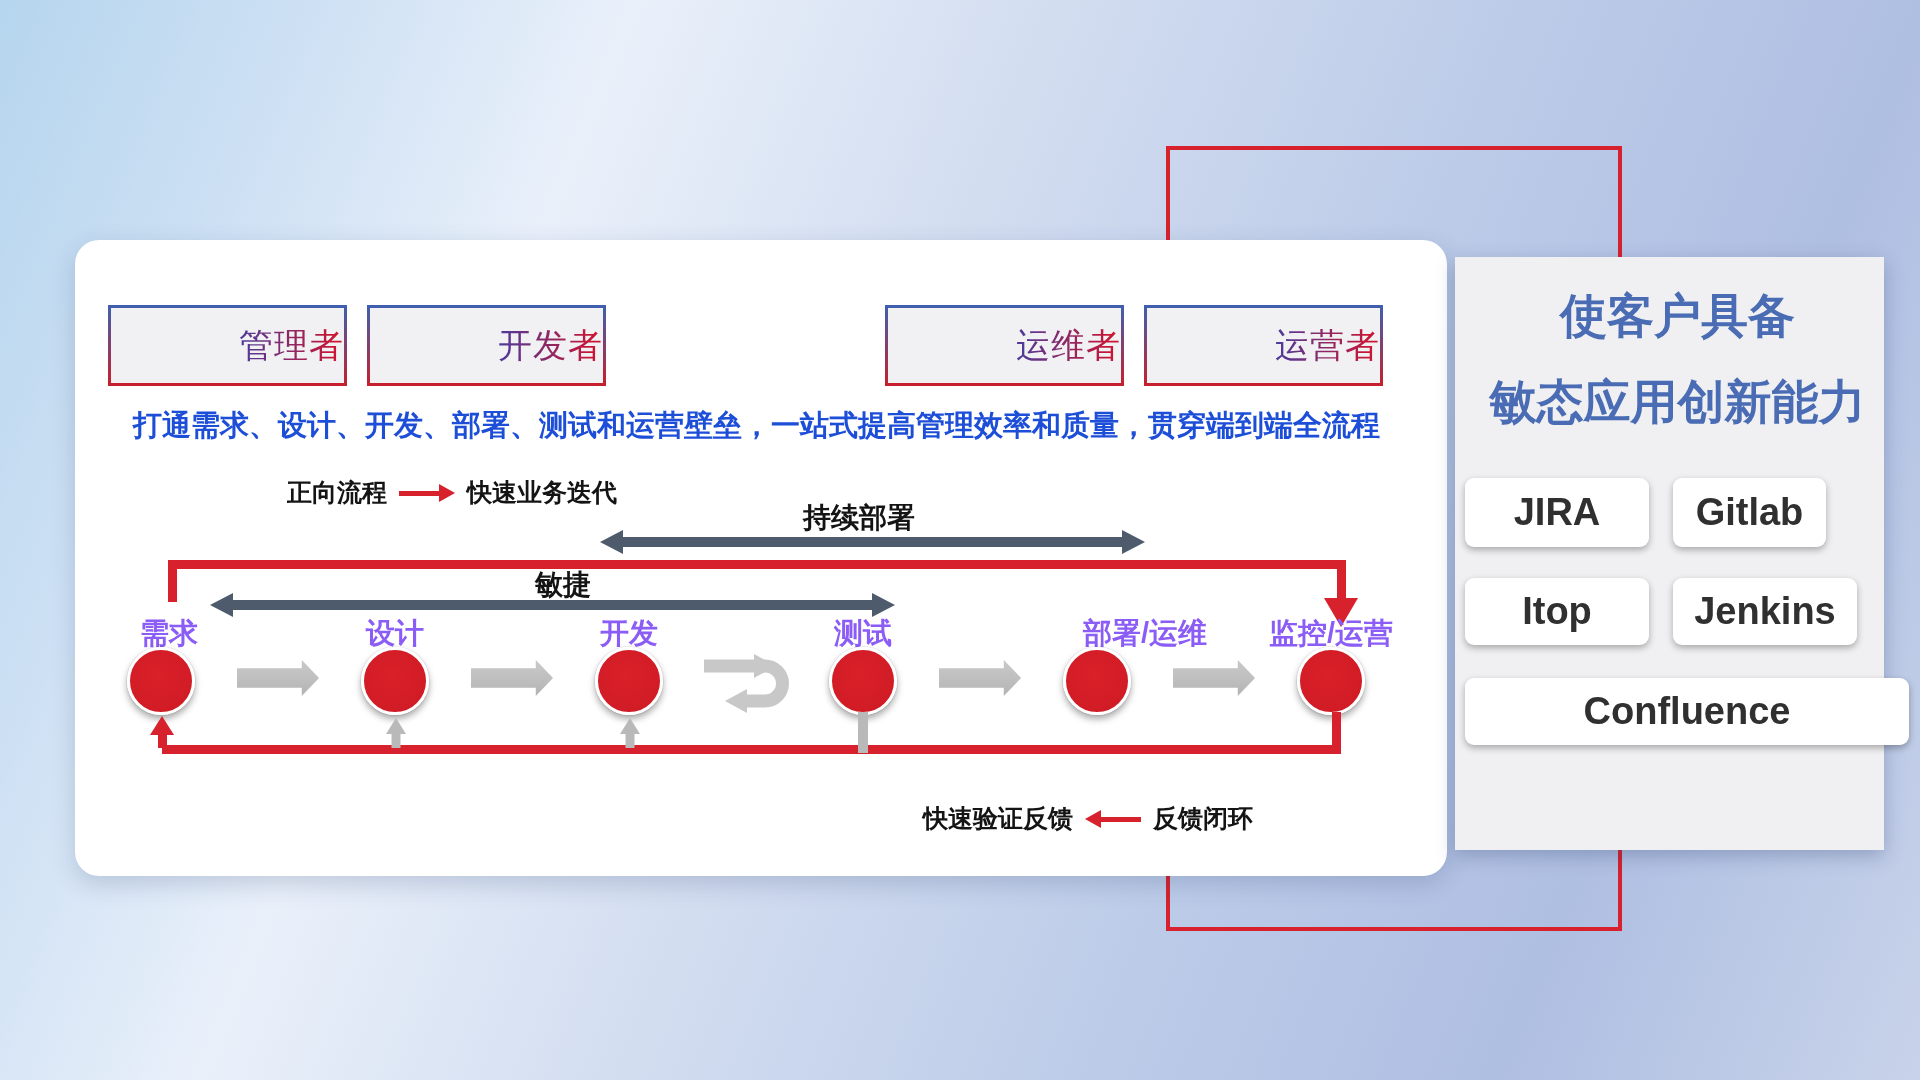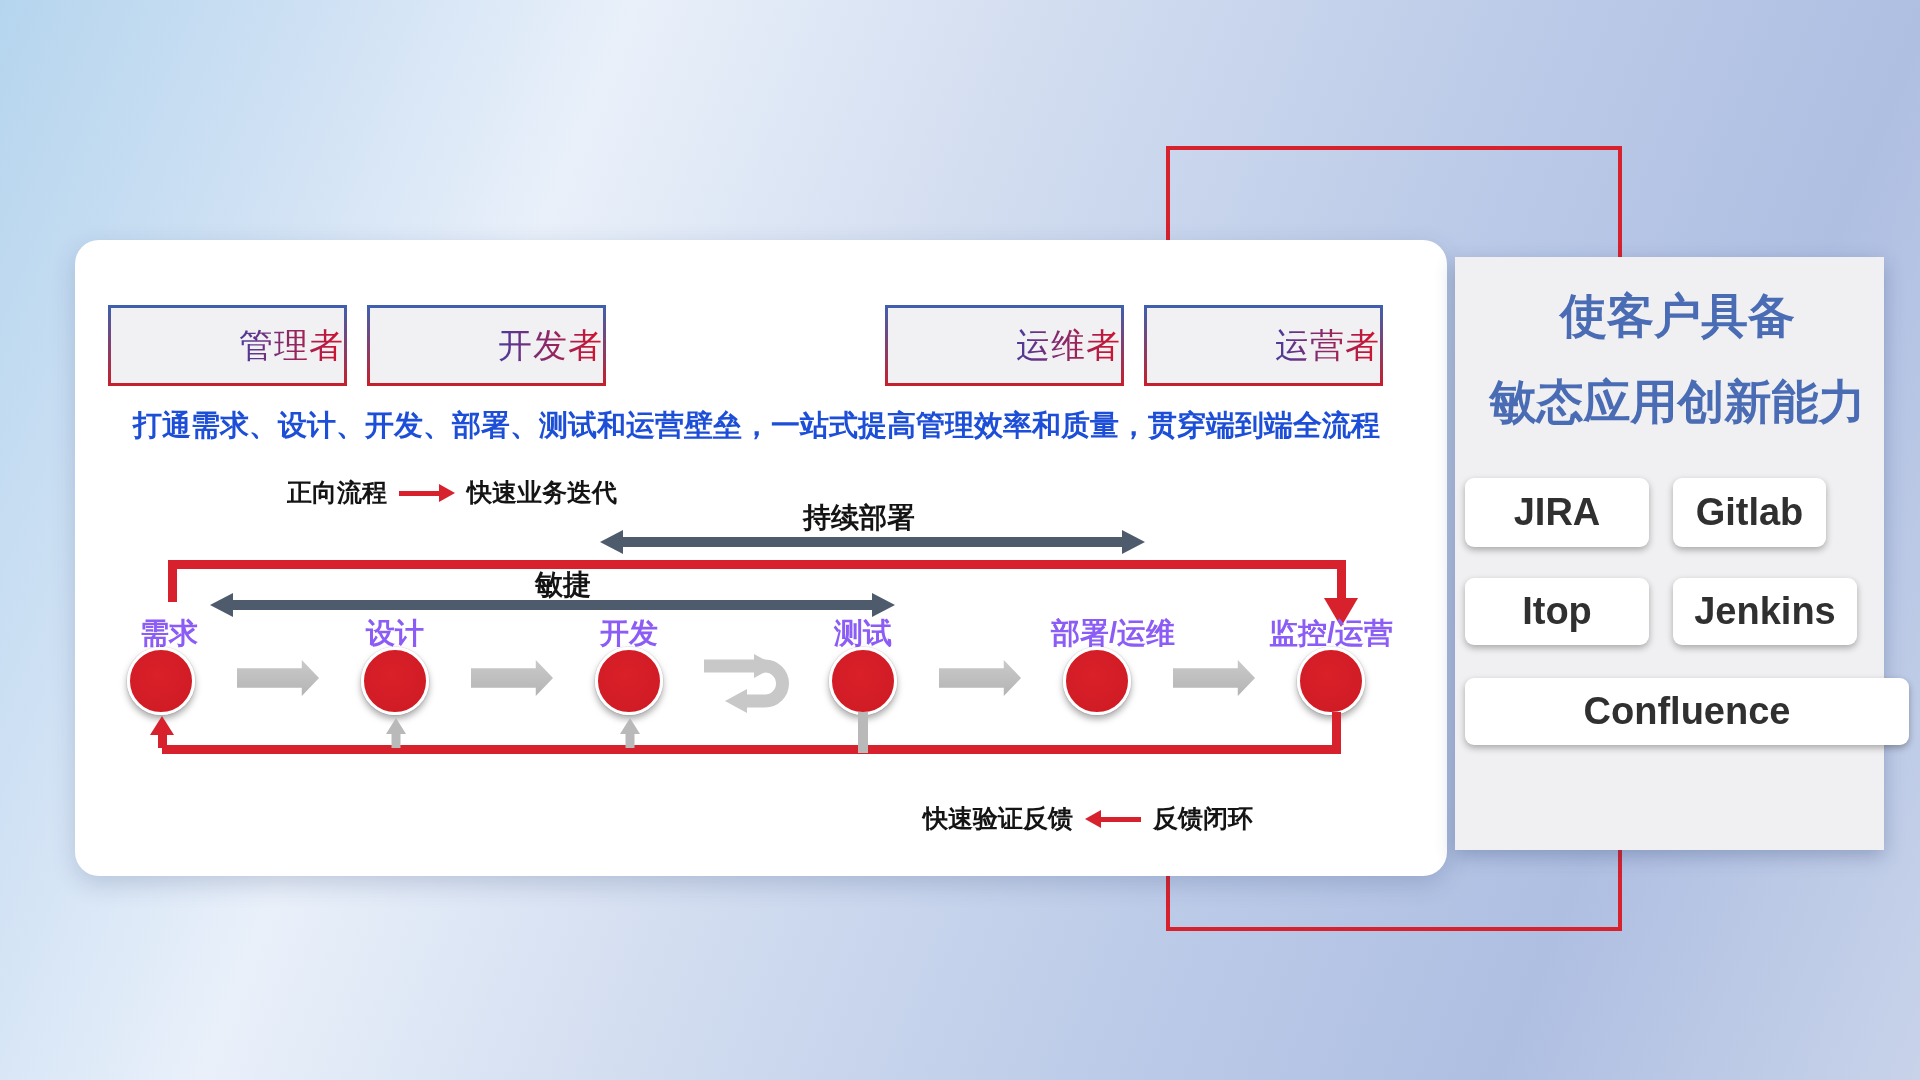--- a/index.html
+++ b/index.html
@@ -114,21 +114,21 @@
     <div class="rl" style="left:1262px; top:320px; width:9px; height:40px;"></div>
     <div class="tri" style="left:1249px; top:358px; border-left:17px solid transparent; border-right:17px solid transparent; border-top:29px solid #d7212d;"></div>
 
     <div class="flow-label" style="left:488px; top:326px;">敏捷</div>
     <div class="darrow" style="left:157px; top:360px; width:641px;"></div>
 
     <div class="stage-label" style="left:94px">需求</div>
     <div class="stage-label" style="left:320px">设计</div>
     <div class="stage-label" style="left:554px">开发</div>
     <div class="stage-label" style="left:788px">测试</div>
-    <div class="stage-label" style="left:1038px">部署/运维</div>
+    <div class="stage-label" style="left:1070px">部署/运维</div>
     <div class="stage-label" style="left:1256px">监控/运营</div>
 
     <div class="circle" style="left:52px"></div>
     <div class="circle" style="left:286px"></div>
     <div class="circle" style="left:520px"></div>
     <div class="circle" style="left:754px"></div>
     <div class="circle" style="left:988px"></div>
     <div class="circle" style="left:1222px"></div>
 
     <div class="barrow" style="left:162px"></div>

